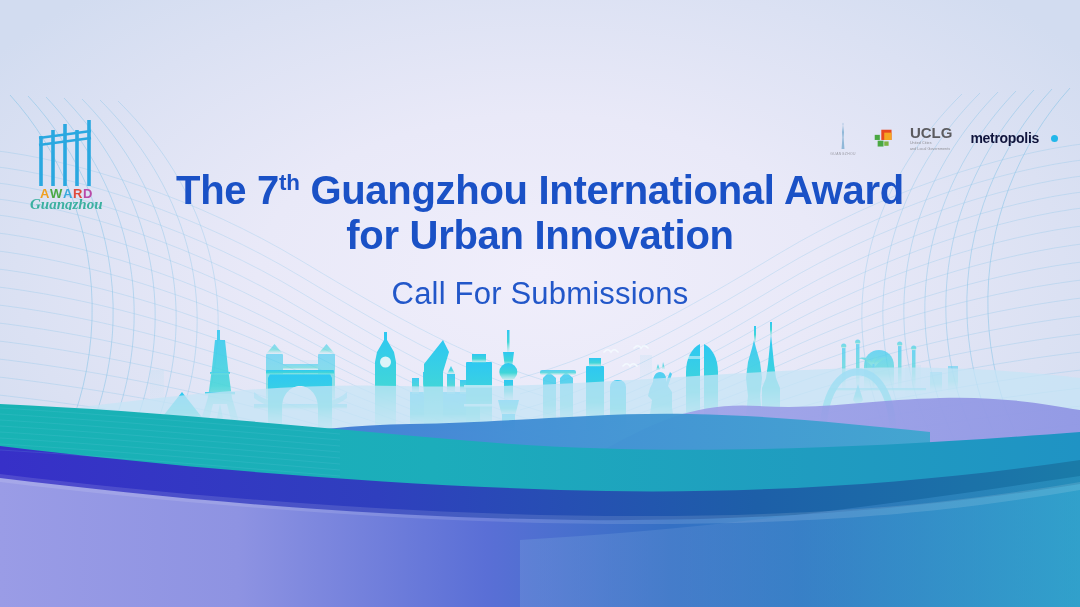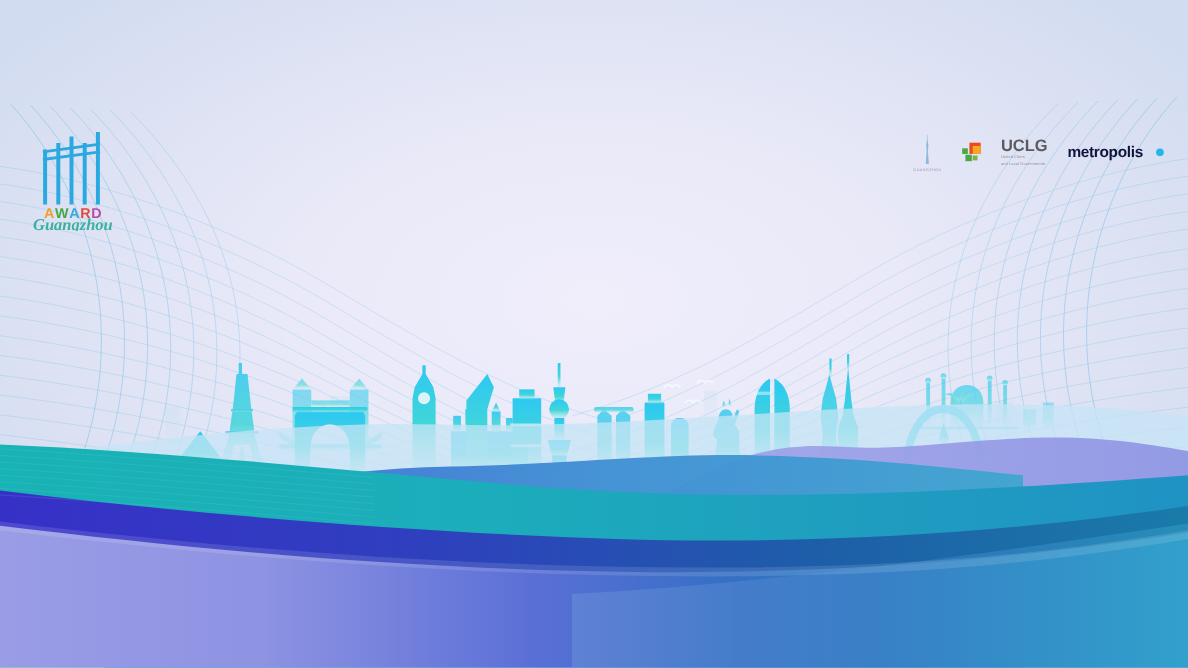--- a/index.html
+++ b/index.html
@@ -520,15 +520,21 @@
       </div>
     </div>
 
     <div class="metropolis-wrap logo-item">
       <span class="metropolis-text">metropolis</span>
       <span class="metropolis-dot"></span>
     </div>
   </div>
 
   <div class="text-block">
+    <h1 class="headline">
+      <span><span>The 7</span><span class="sup">th</span><span> Guangzhou International Award</span></span>
+      <br>
+      <span>for Urban Innovation</span>
+    </h1>
+    <div class="subhead">Call For Submissions</div>
   </div>
 
 </div>
 
 </body></html>

